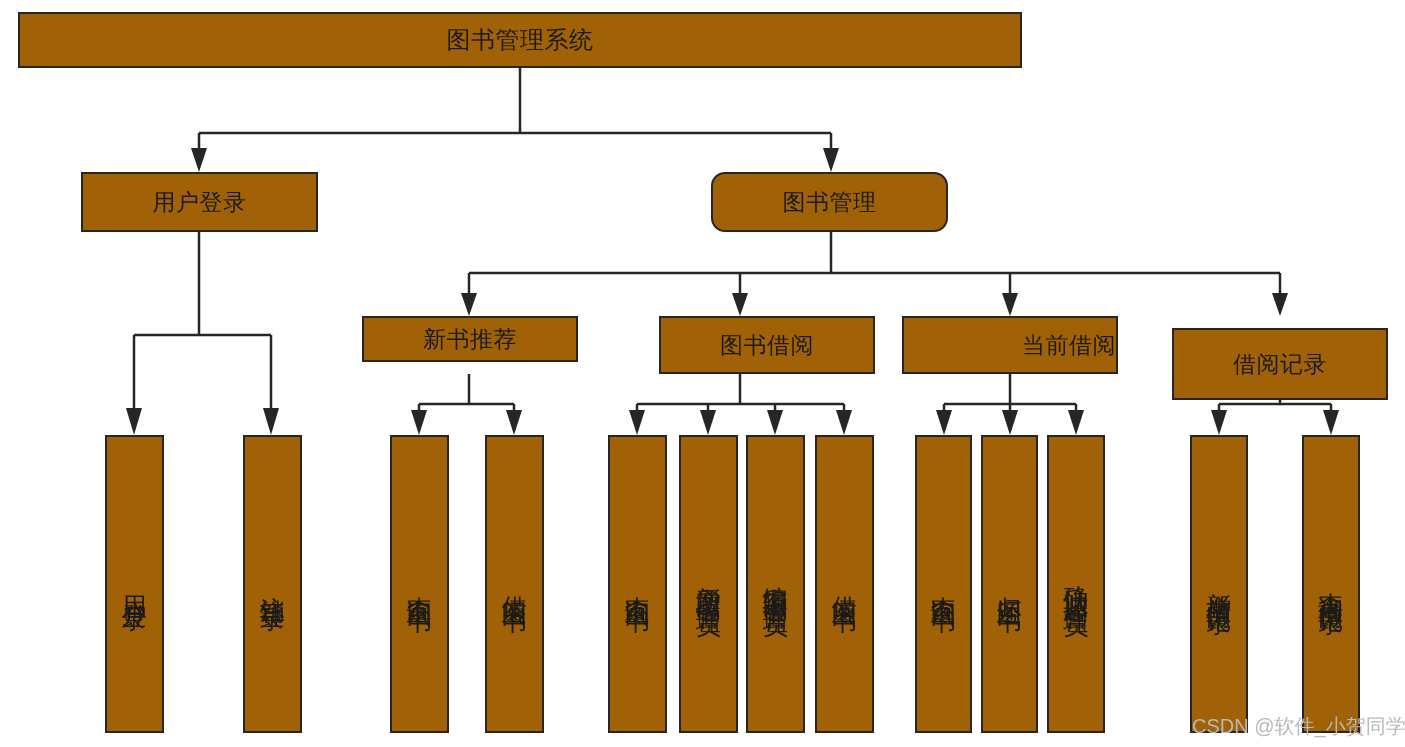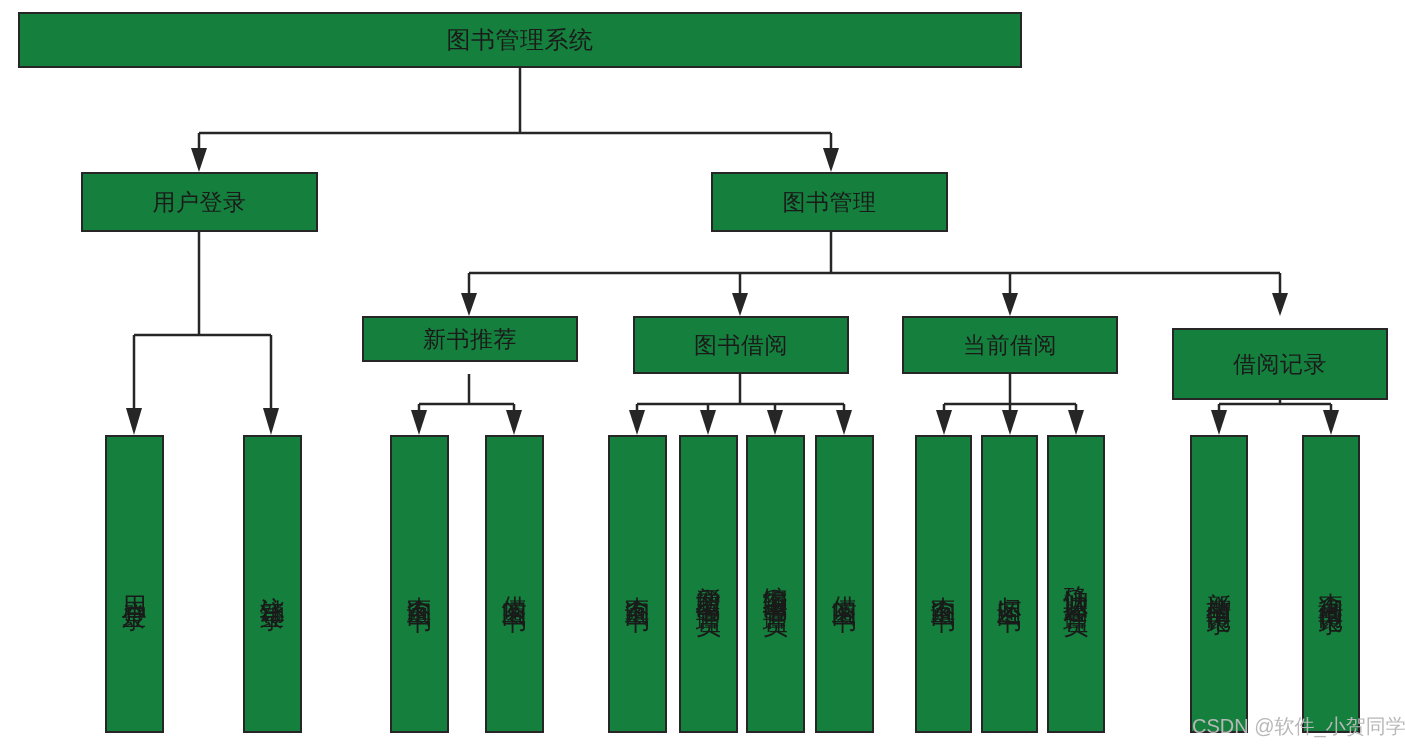--- a/index.html
+++ b/index.html
@@ -6,21 +6,21 @@
   body{
     width:1405px;height:747px;background:#ffffff;
     font-family:"Liberation Sans","DejaVu Sans",sans-serif;
     position:relative;overflow:hidden;
   }
   #diagram{position:absolute;left:0;top:0;width:1405px;height:747px;}
   .node{
     position:absolute;
     box-sizing:border-box;
     border:2.5px solid #262626;
-    background:#15803d;
+    background:#a16207;
     display:flex;align-items:center;justify-content:center;
     color:#1a1a1a;
     z-index:2;
   }
   .node .label{
     display:block;
     text-align:center;
     line-height:1.0;
     white-space:pre;
   }
@@ -126,31 +126,31 @@
     <polygon class="ah" points="1323,410 1339,410 1331,435"></polygon>
   </svg>
 
   <div class="node horiz root" style="left:18px;top:12px;width:1004px;height:56px;">
     <span class="label">图书管理系统</span>
   </div>
 
   <div class="node horiz" style="left:81px;top:172px;width:237px;height:60px;">
     <span class="label">用户登录</span>
   </div>
-  <div class="node horiz" style="left:711px;top:172px;width:237px;height:60px;">
+  <div class="node horiz" style="left:711px;top:172px;width:237px;height:60px;border-radius:14px;">
     <span class="label">图书管理</span>
   </div>
 
   <div class="node horiz" style="left:362px;top:316px;width:216px;height:46px;">
     <span class="label">新书推荐</span>
   </div>
-  <div class="node horiz" style="left:633px;top:316px;width:216px;height:58px;">
+  <div class="node horiz" style="left:659px;top:316px;width:216px;height:58px;">
     <span class="label">图书借阅</span>
   </div>
-  <div class="node horiz" style="left:902px;top:316px;width:216px;height:58px;">
+  <div class="node horiz" style="left:902px;top:316px;width:216px;height:58px;justify-content:flex-end;">
     <span class="label">当前借阅</span>
   </div>
   <div class="node horiz" style="left:1172px;top:328px;width:216px;height:72px;">
     <span class="label">借阅记录</span>
   </div>
 
   <div class="node vert" style="left:105px;top:435px;width:59px;height:298px;">
     <span class="label">用户登录</span>
   </div>
   <div class="node vert" style="left:243px;top:435px;width:59px;height:298px;">

